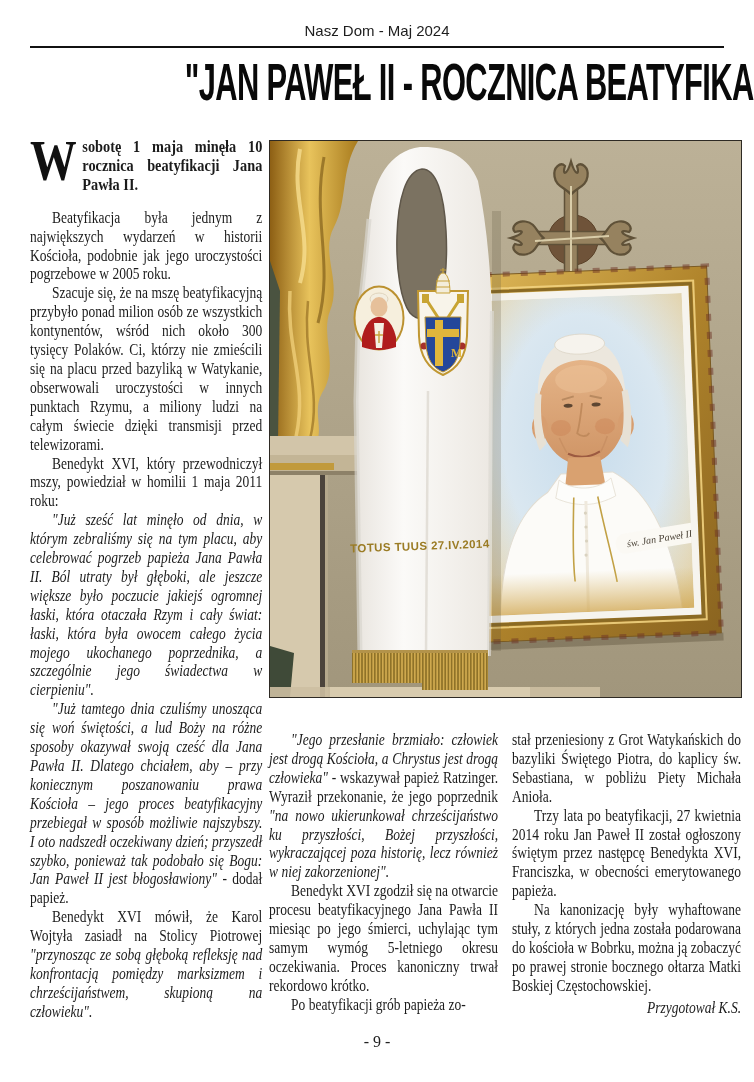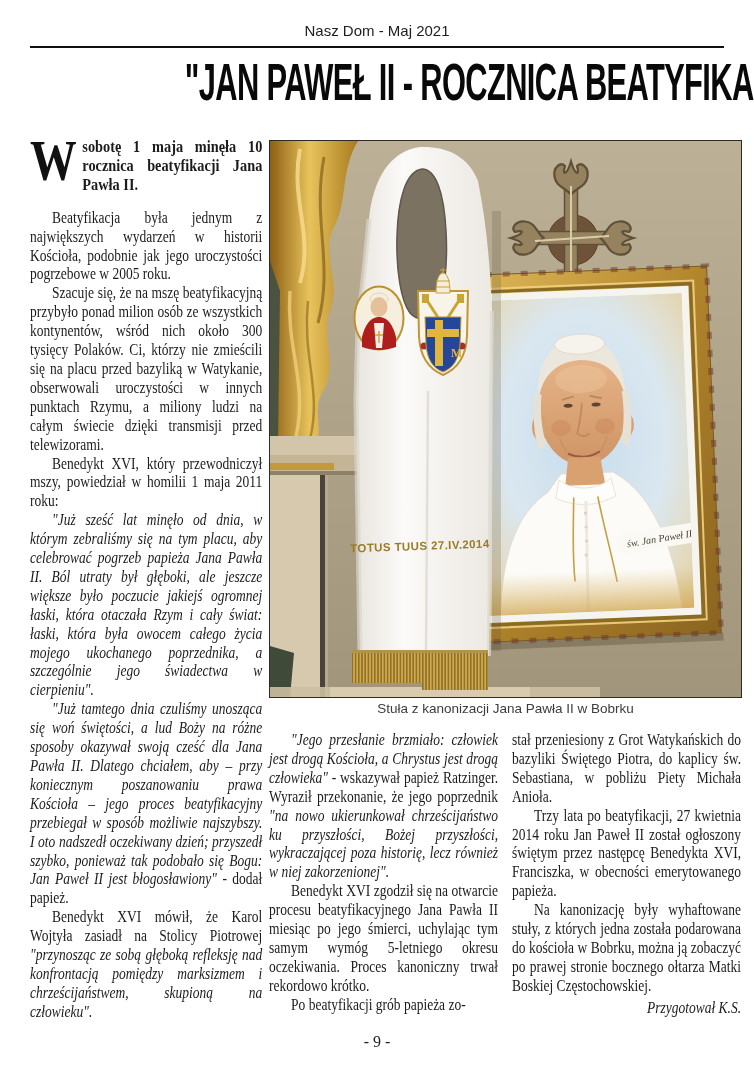--- a/index.html
+++ b/index.html
@@ -36,21 +36,21 @@
     position:absolute; left:269px; top:701px; width:473px; text-align:center;
     font-family:"Liberation Sans", sans-serif; font-size:13.5px; color:#3c3c3c;
   }
   .pagenum { position:absolute; top:1033px; left:0; width:754px; text-align:center; font-size:16px; color:#222; }
 </style>
 </head>
 <body>
 
 <div class="page">
 
-  <div class="masthead">Nasz Dom - Maj 2021</div>
+  <div class="masthead">Nasz Dom - Maj 2024</div>
   <div class="masthead-rule"></div>
 
   <div class="headline">
     <span>"JAN PAWEŁ II - ROCZNICA BEATYFIKACJI"</span>
   </div>
 
   <div class="col col-left">
     <p class="lead"><span class="dropcap">W</span><span>sobotę 1 maja minęła 10 rocznica beatyfikacji Jana Pawła II.</span></p>
     <p><span>Beatyfikacja była jednym z największych wydarzeń w historii Kościoła, podobnie jak jego uroczystości pogrzebowe w 2005 roku.</span></p>
     <p><span>Szacuje się, że na mszę beatyfikacyjną przybyło ponad milion osób ze wszystkich kontynentów, wśród nich około 300 tysięcy Polaków. Ci, którzy nie zmieścili się na placu przed bazyliką w Watykanie, obserwowali uroczystości w innych punktach Rzymu, a miliony ludzi na całym świecie dzięki transmisji przed telewizorami.</span></p>
@@ -235,21 +235,20 @@
 
         <g>
           <rect x="82" y="509" width="136" height="5" fill="#b3934a"></rect>
           <rect x="82" y="512" width="70" height="30" fill="url(#fringePat)"></rect>
           <rect x="152" y="512" width="66" height="37" fill="url(#fringePat)"></rect>
         </g>
       </g>
     </svg>
   </div>
 
-  <div class="caption">Stuła z kanonizacji Jana Pawła II w Bobrku</div>
 
   <div class="col col-mid">
     <p><span class="it">"Jego przesłanie brzmiało: człowiek jest drogą Kościoła, a Chrystus jest drogą człowieka"</span><span> - wskazywał papież Ratzinger. Wyraził przekonanie, że jego poprzednik </span><span class="it">"na nowo ukierunkował chrześcijaństwo ku przyszłości, Bożej przyszłości, wykraczającej poza historię, lecz również w niej zakorzenionej".</span></p>
     <p><span>Benedykt XVI zgodził się na otwarcie procesu beatyfikacyjnego Jana Pawła II miesiąc po jego śmierci, uchylając tym samym wymóg 5-letniego okresu oczekiwania. Proces kanoniczny trwał rekordowo krótko.</span></p>
     <p><span>Po beatyfikacji grób papieża zo-</span></p>
   </div>
 
   <div class="col col-right">
     <p class="flush"><span>stał przeniesiony z Grot Watykańskich do bazyliki Świętego Piotra, do kaplicy św. Sebastiana, w pobliżu Piety Michała Anioła.</span></p>
     <p><span>Trzy lata po beatyfikacji, 27 kwietnia 2014 roku Jan Paweł II został ogłoszony świętym przez następcę Benedykta XVI, Franciszka, w obecności emerytowanego papieża.</span></p>

